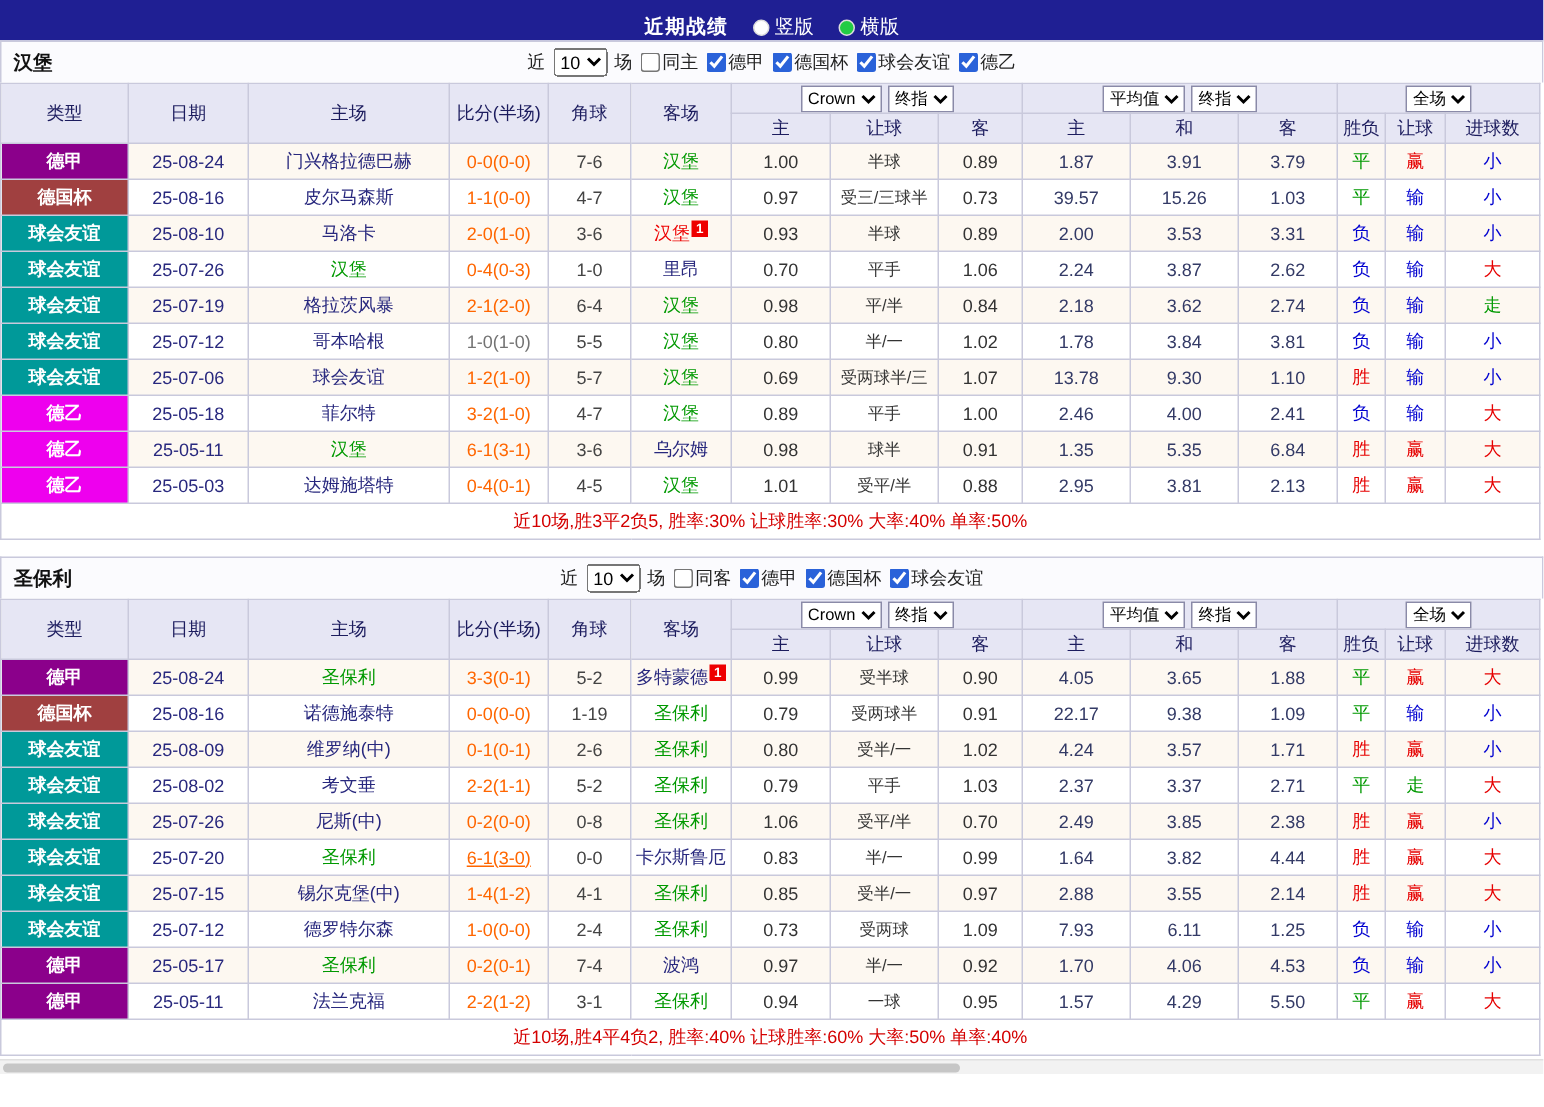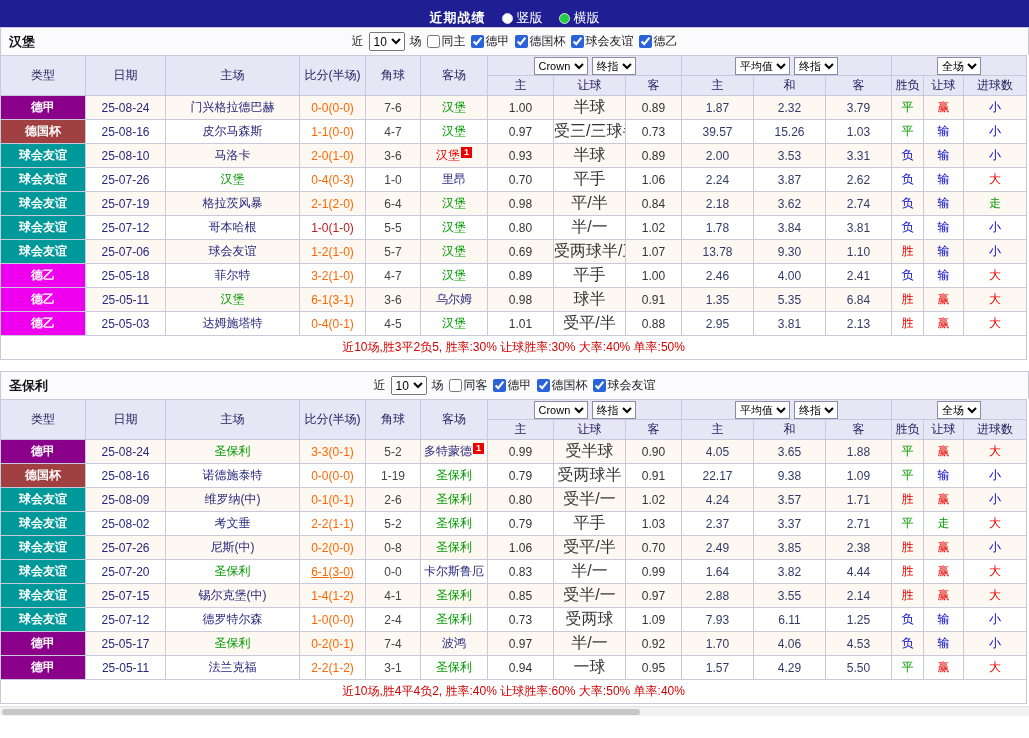--- a/index.html
+++ b/index.html
@@ -24,21 +24,21 @@
                         white-space:nowrap;overflow:hidden}
   .mtable thead th{background:#e6e6f4;color:#1c1c5e;font-weight:normal;height:20px}
   .mtable td{height:24px}
   .hdd{font-size:11px;height:18px;margin:0 2px;background:#fff;border:1px solid #8a8aa8}
   .type{color:#fff;font-weight:bold}
   .date{color:#28287e}
   .team{color:#28287e;cursor:pointer}
   .score{cursor:pointer}
   .corner{color:#444}
   .odds{color:#333}
-  .handicap{color:#333;font-size:16px}
+  .handicap{color:#333;font-size:11px}
   .avg{color:#333a66}
   .supmark{display:inline-block;background:#e00;color:#fff;font-size:9px;line-height:11px;
            min-width:11px;text-align:center;vertical-align:4px;margin-left:1px;font-weight:bold}
   .mtable tbody tr:nth-child(odd) td{background:#fdf8f1}
   .mtable tbody tr:nth-child(even) td{background:#fff}
   .sumrow td{background:#fff !important;font-size:12px}
   .hscroll{height:10px;background:#f2f2f2;position:relative;margin-top:2px;border-top:1px solid #e0e0e0}
   .hthumb{position:absolute;left:2px;top:2px;height:6px;width:62%;background:#c6c6c6;border-radius:3px}
 </style>
 </head>
@@ -133,21 +133,21 @@
             <td class="type" style="background: rgb(139, 0, 139);">德甲</td>
             <td class="date">25-08-24</td>
             <td class="teamcell"><span class="team">门兴格拉德巴赫</span></td>
             <td class="score" style="color: rgb(255, 102, 0);">0-0(0-0)</td>
             <td class="corner">7-6</td>
             <td class="teamcell"><span class="team" style="color: rgb(0, 153, 0);">汉堡</span></td>
             <td class="odds">1.00</td>
             <td class="handicap">半球</td>
             <td class="odds">0.89</td>
             <td class="avg">1.87</td>
-            <td class="avg">2.32</td>
+            <td class="avg">3.91</td>
             <td class="avg">3.79</td>
             <td class="res" style="color: rgb(0, 153, 0);">平</td>
             <td class="res" style="color: rgb(230, 0, 0);">赢</td>
             <td class="res" style="color: rgb(0, 0, 208);">小</td>
           </tr>
           <tr>
             <td class="type" style="background: rgb(160, 64, 64);">德国杯</td>
             <td class="date">25-08-16</td>
             <td class="teamcell"><span class="team">皮尔马森斯</span></td>
             <td class="score" style="color: rgb(255, 102, 0);">1-1(0-0)</td>
@@ -211,21 +211,21 @@
             <td class="avg">3.62</td>
             <td class="avg">2.74</td>
             <td class="res" style="color: rgb(0, 0, 208);">负</td>
             <td class="res" style="color: rgb(0, 0, 208);">输</td>
             <td class="res" style="color: rgb(0, 153, 0);">走</td>
           </tr>
           <tr>
             <td class="type" style="background: rgb(0, 153, 153);">球会友谊</td>
             <td class="date">25-07-12</td>
             <td class="teamcell"><span class="team">哥本哈根</span></td>
-            <td class="score" style="color: #b91c1c;">1-0(1-0)</td>
+            <td class="score" style="color: #737373;">1-0(1-0)</td>
             <td class="corner">5-5</td>
             <td class="teamcell"><span class="team" style="color: rgb(0, 153, 0);">汉堡</span></td>
             <td class="odds">0.80</td>
             <td class="handicap">半/一</td>
             <td class="odds">1.02</td>
             <td class="avg">1.78</td>
             <td class="avg">3.84</td>
             <td class="avg">3.81</td>
             <td class="res" style="color: rgb(0, 0, 208);">负</td>
             <td class="res" style="color: rgb(0, 0, 208);">输</td>

